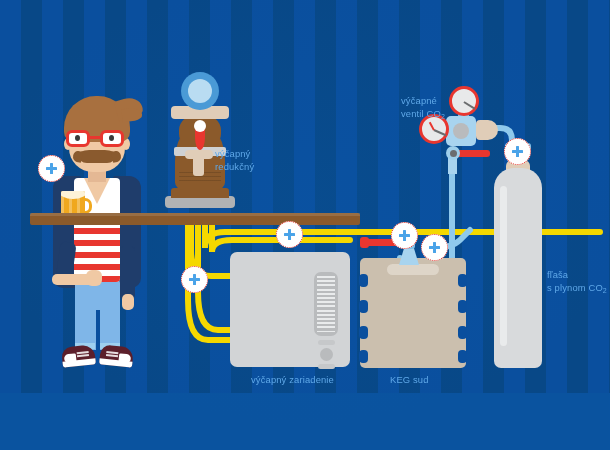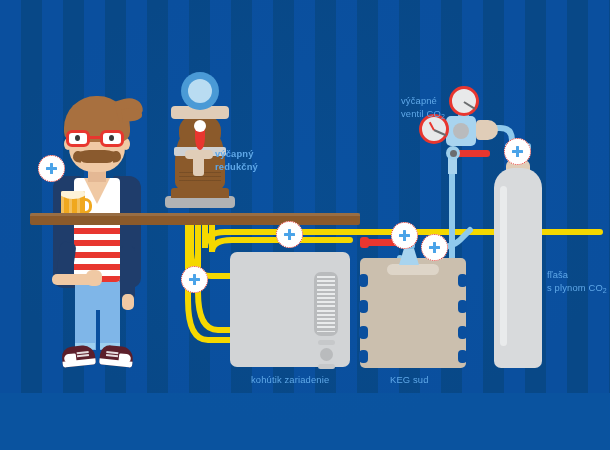--- a/index.html
+++ b/index.html
@@ -525,27 +525,27 @@
     <div class="reg-lever-pin2"></div>
   </div>
 
   <div class="cyl-valve-top"></div>
   <div class="cyl-valve"></div>
   <div class="cyl-shoulder"></div>
   <div class="cyl">
     <div class="cyl-hl"></div>
   </div>
 
-  <div class="lbl" style="left:215px;top:148px;font-weight:bold;"><span>výčapný</span><br><span>redukčný</span></div>
+  <div class="lbl" style="left:215px;top:148px;"><span>výčapný</span><br><span>redukčný</span></div>
 
   <div class="lbl" style="left:401px;top:95px;text-align:left;"><span>výčapné</span><br><span>ventil CO</span><sub>2</sub></div>
 
   <div class="lbl" style="left:547px;top:269px;"><span>fľaša</span><br><span>s plynom CO</span><sub>2</sub></div>
 
-  <div class="lbl" style="left:251px;top:374px;">kohútik zariadenie</div>
+  <div class="lbl" style="left:251px;top:374px;">výčapný zariadenie</div>
 
   <div class="lbl" style="left:390px;top:374px;">KEG sud</div>
 
   <div class="plus" style="left:38px;top:155px;"></div>
   <div class="plus" style="left:181px;top:266px;"></div>
   <div class="plus" style="left:276px;top:221px;"></div>
   <div class="plus" style="left:391px;top:222px;"></div>
   <div class="plus" style="left:421px;top:234px;"></div>
   <div class="plus" style="left:504px;top:138px;"></div>
 

